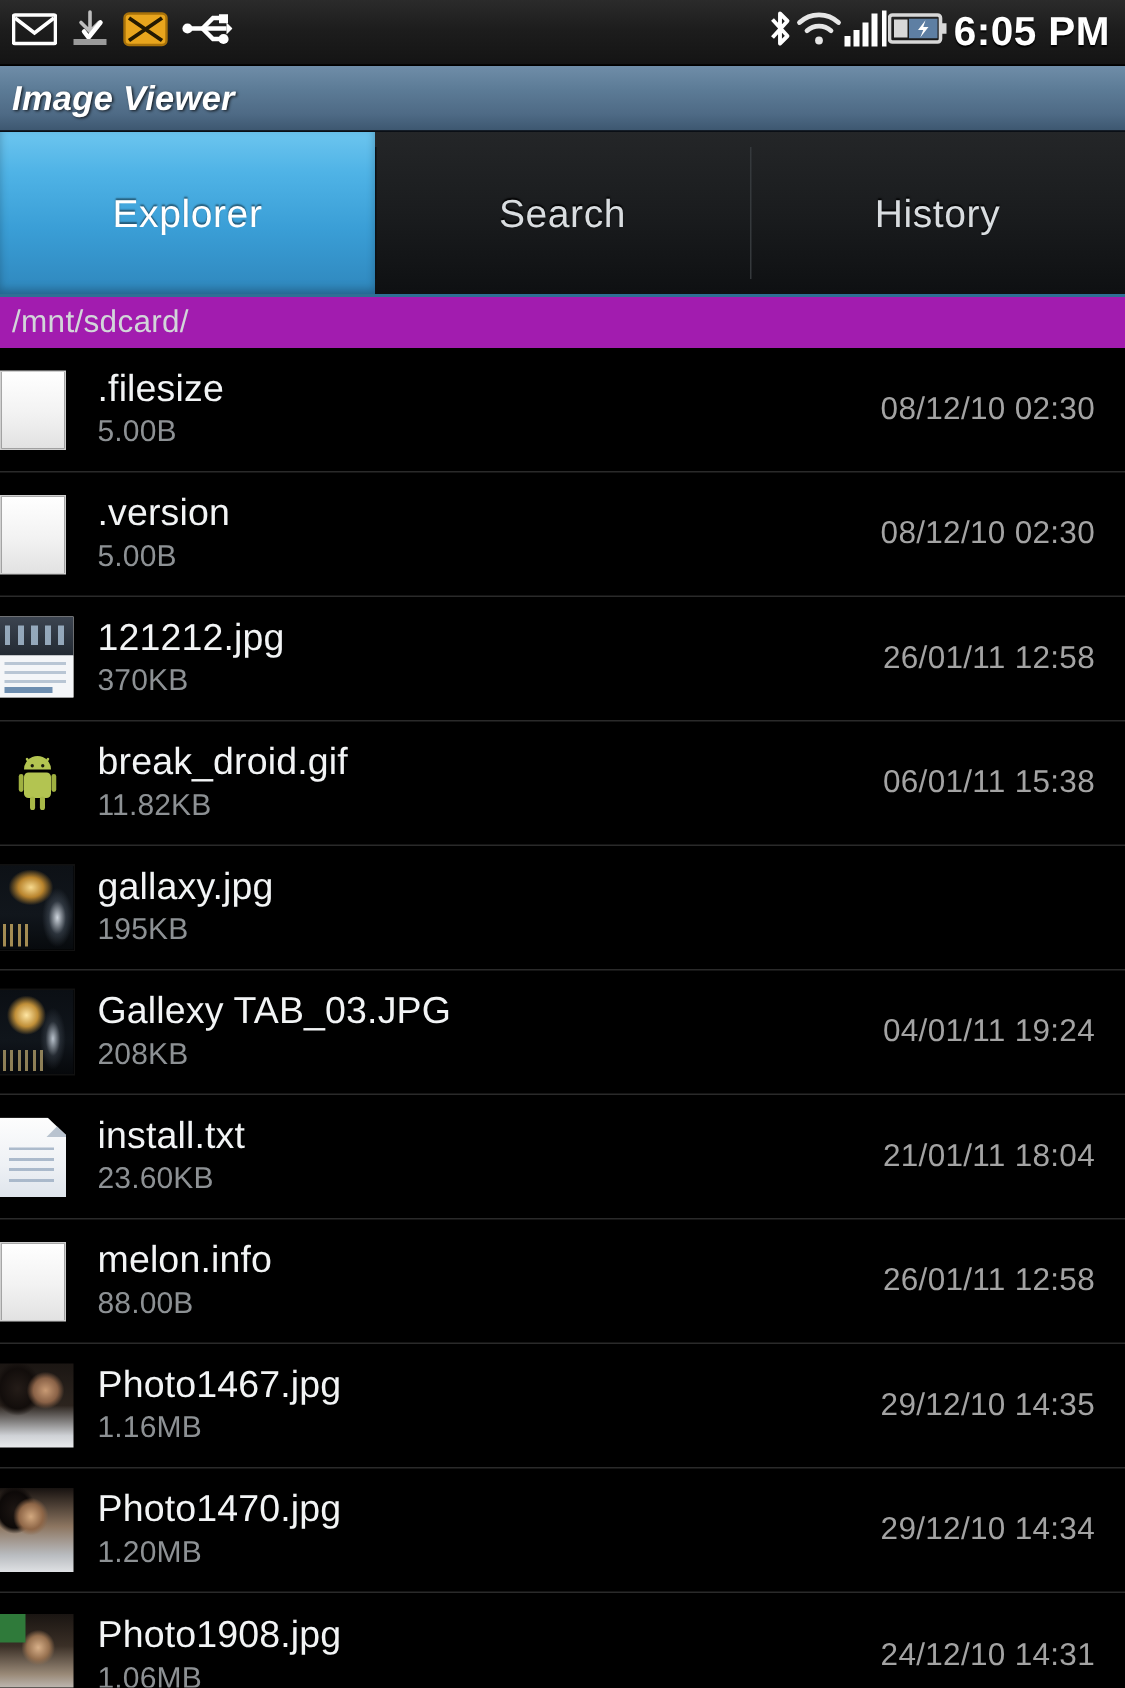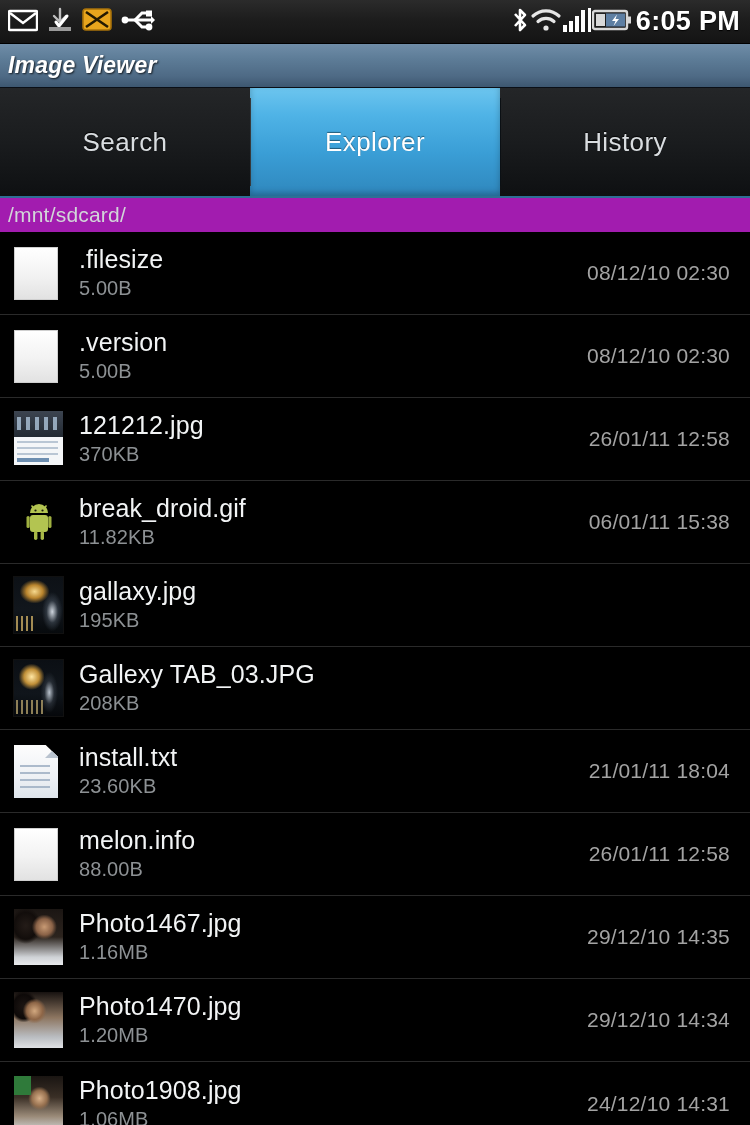--- a/index.html
+++ b/index.html
@@ -81,21 +81,21 @@
   .pathbar-text {
     color:#d2d6d9; font-size:21px; letter-spacing:0.2px;
   }
 
   
   .filelist { background:#000; }
   .row {
     height:83px;
     display:flex; align-items:center;
     border-bottom:1px solid #2a2a2a;
-    padding-left:14px; padding-right:20px;
+    padding-right:20px;
     position:relative;
   }
   .thumb {
     width:49px; height:56px;
     flex:0 0 49px;
     margin-right:16px;
     position:relative;
   }
   .meta { display:flex; flex-direction:column; justify-content:center; min-width:0; }
   .fname {
@@ -301,25 +301,25 @@
     </span>
     <span class="sb-clock">6:05 PM</span>
   </div>
 </div>
 
 <div class="titlebar">
   <span class="titlebar-text">Image Viewer</span>
 </div>
 
 <div class="tabbar">
+  <div class="tab active">
+    <span>Explorer</span>
+  </div>
   <div class="tab">
     <span>Search</span>
-  </div>
-  <div class="tab active">
-    <span>Explorer</span>
   </div>
   <div class="tab">
     <span>History</span>
   </div>
 </div>
 
 <div class="pathbar">
   <span class="pathbar-text">/mnt/sdcard/</span>
 </div>
 
@@ -393,20 +393,21 @@
   </div>
 
   <div class="row">
     <div class="thumb">
         <div class="ic-photo tab03"></div>
       </div>
     <div class="meta">
       <span class="fname">Gallexy TAB_03.JPG</span>
       <span class="fsize">208KB</span>
     </div>
+    <span class="fdate">04/01/11 19:24</span>
   </div>
 
   <div class="row">
     <div class="thumb">
       <div class="ic-text">
           <div class="lines"></div>
         </div>
     </div>
     <div class="meta">
       <span class="fname">install.txt</span>

